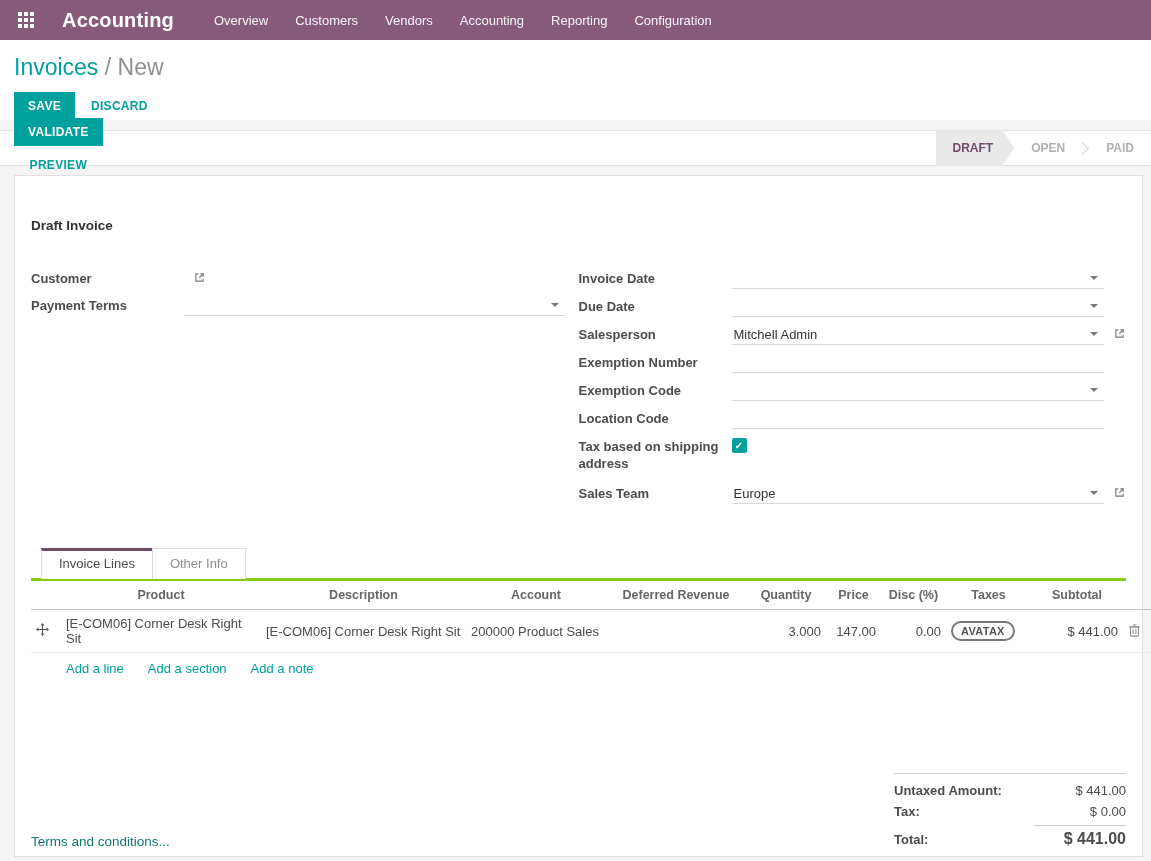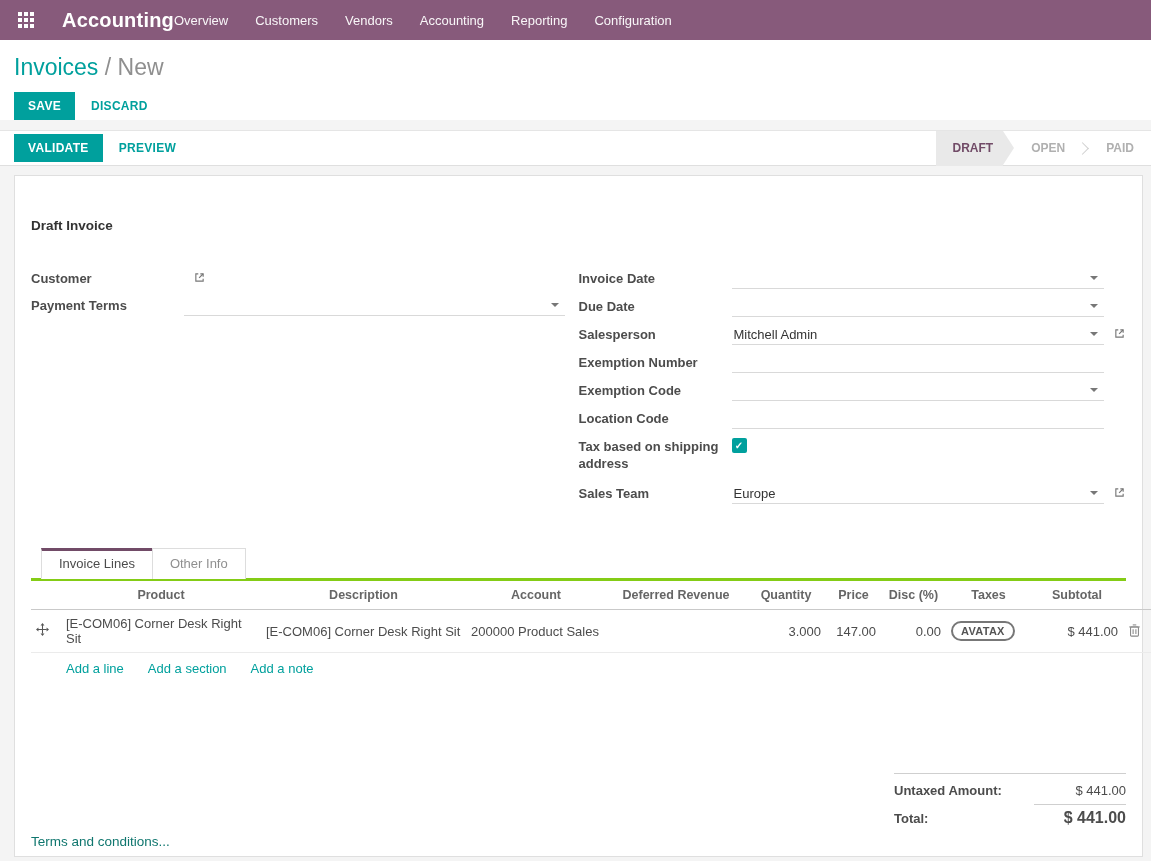--- a/index.html
+++ b/index.html
@@ -12,21 +12,21 @@
   }
 
   
   .topbar {
     height: 40px; background: #875A7B; display: flex; align-items: center;
     color: #fff; padding: 0 16px;
   }
   .apps-icon { display: grid; grid-template-columns: repeat(3, 4px); grid-gap: 2px; cursor: pointer; margin-left: 2px;}
   .apps-icon i { width: 4px; height: 4px; background: #fff; display: block; }
   .topbar-title { font-size: 20px; font-weight: bold; margin-left: 28px; letter-spacing: .2px; }
-  .topbar-menu { display: flex; gap: 27px; align-items: center; }
+  .topbar-menu { display: flex; margin-left: 40px; gap: 27px; align-items: center; }
   .topbar-menu span { font-size: 13px; color: rgba(255,255,255,.95); cursor: pointer; }
 
   
   .control-panel { background: #fff; padding: 14px 14px 0 14px; }
   .breadcrumb { font-size: 23px; }
   .breadcrumb .parent { color: #00A09D; cursor: pointer; }
   .breadcrumb .sep, .breadcrumb .current { color: #8f8f8f; }
   .cp-buttons { margin: 11px 0 10px 0; display: flex; align-items: center; gap: 6px; }
   .btn-primary {
     background: #00A09D; color: #fff; border: 1px solid #00A09D;
@@ -37,21 +37,21 @@
     background: none; border: none; color: #00A09D; font-size: 12px; font-weight: bold;
     padding: 6px 10px; cursor: pointer; letter-spacing: .3px; font-family: inherit;
   }
 
   
   .statusbar-row {
     background: #fff; border-top: 1px solid #e5e5e5; border-bottom: 1px solid #dfdfdf;
     height: 36px; display: flex; align-items: center; justify-content: space-between;
     padding-left: 14px;
   }
-  .statusbar-left { display: flex; align-items: center; gap: 6px; }
+  .statusbar-left { display: flex; align-items: center; gap: 6px; flex-direction: column; }
   .statusbar-steps { display: flex; align-items: center; height: 35px; }
   .step { font-size: 12px; font-weight: bold; color: #b0b0b0; padding: 0 17px; line-height: 35px; height: 35px; }
   .step.active { background: #e9e9e9; color: #714B67; padding-right: 10px; }
   .step-arrow {
     width: 0; height: 0;
     border-top: 17.5px solid transparent; border-bottom: 17.5px solid transparent;
     border-left: 11px solid #e9e9e9;
   }
   .chev {
     width: 9px; height: 9px; border-top: 1px solid #d0d0d0; border-right: 1px solid #d0d0d0;
@@ -361,20 +361,24 @@
       <span>Add a line</span>
       <span>Add a section</span>
       <span>Add a note</span>
     </div>
 
     <div class="totals">
       <div class="trow">
         <span class="tlabel">Untaxed Amount:</span>
         <span class="tval">$ 441.00</span>
       </div>
+      <div class="trow">
+        <span class="tlabel">Tax:</span>
+        <span class="tval">$ 0.00</span>
+      </div>
       <div class="trow total">
         <span class="tlabel">Total:</span>
         <span class="tval">$ 441.00</span>
       </div>
     </div>
 
     <div class="terms-placeholder">Terms and conditions...</div>
   </div>
 </main>
 

